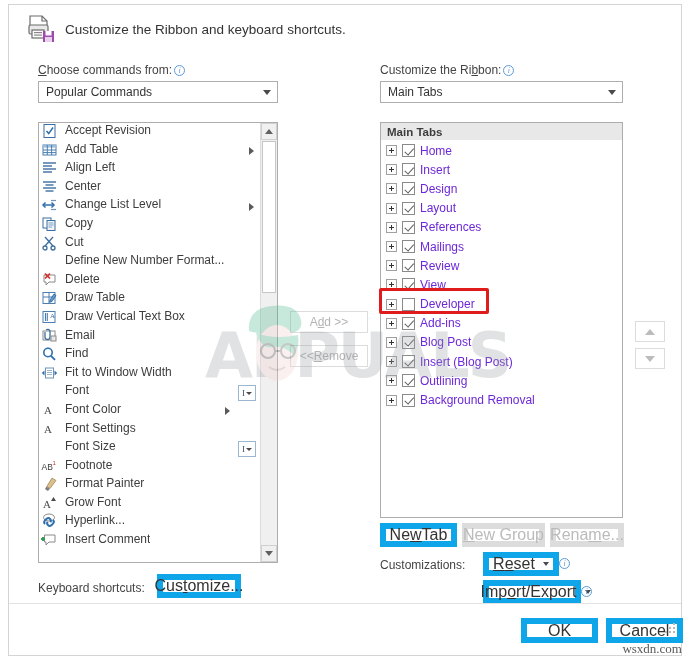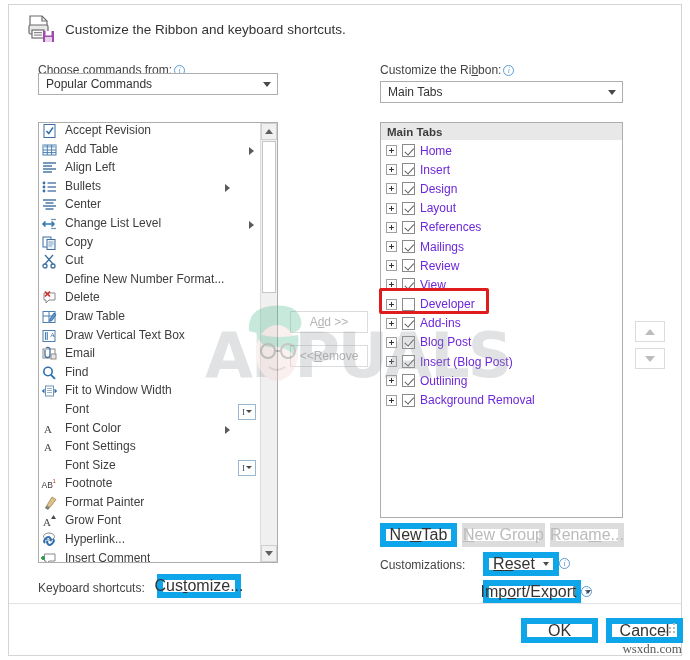--- a/index.html
+++ b/index.html
@@ -388,21 +388,21 @@
           <rect x="20" y="24" width="7" height="5" fill="#e6d3ea"></rect>
         </svg>
       </span>
       <span id="header-title">Customize the Ribbon and keyboard shortcuts.</span>
     </div>
 
     <div class="field-label" style="left:29px; top:58px;">
       <span class="acc">C</span><span>hoose commands from:</span><span class="info-icon">i</span>
     </div>
 
-    <div class="combo" style="left:29px; top:68px; width:240px;">
+    <div class="combo" style="left:29px; top:76px; width:240px;">
       <span class="combo-text">Popular Commands</span>
       <span class="combo-arrow">
           <i class="caret-down"></i>
         </span>
     </div>
 
     <div class="listbox" id="left-list">
       <div class="list-scroll-area" id="left-rows">
           <div class="cmd-row">
             <span class="cmd-icon"><svg width="17" height="16" viewBox="0 0 17 16">
@@ -426,36 +426,20 @@
           <div class="cmd-row">
             <span class="cmd-icon"><svg width="17" height="16" viewBox="0 0 17 16">
                 <g stroke="#3c6e9f" stroke-width="1.4">
                   <line x1="2" y1="3" x2="15" y2="3"></line>
                   <line x1="2" y1="6" x2="11" y2="6"></line>
                   <line x1="2" y1="9" x2="15" y2="9"></line>
                   <line x1="2" y1="12" x2="11" y2="12"></line>
                 </g>
               </svg></span>
             <span class="cmd-label">Align Left</span>
-          </div>
-          <div class="cmd-row">
-            <span class="cmd-icon"><svg width="17" height="16" viewBox="0 0 17 16">
-                <g fill="#3c6e9f">
-                  <circle cx="3" cy="4" r="1.4"></circle>
-                  <circle cx="3" cy="8" r="1.4"></circle>
-                  <circle cx="3" cy="12" r="1.4"></circle>
-                </g>
-                <g stroke="#3c6e9f" stroke-width="1.3">
-                  <line x1="6.5" y1="4" x2="15" y2="4"></line>
-                  <line x1="6.5" y1="8" x2="15" y2="8"></line>
-                  <line x1="6.5" y1="12" x2="15" y2="12"></line>
-                </g>
-              </svg></span>
-            <span class="cmd-label">Bullets</span>
-            <i class="cmd-sub cmd-sub2"></i>
           </div>
           <div class="cmd-row">
             <span class="cmd-icon"><svg width="17" height="16" viewBox="0 0 17 16">
                 <g stroke="#3c6e9f" stroke-width="1.4">
                   <line x1="2" y1="3" x2="15" y2="3"></line>
                   <line x1="4.5" y1="6" x2="12.5" y2="6"></line>
                   <line x1="2" y1="9" x2="15" y2="9"></line>
                   <line x1="4.5" y1="12" x2="12.5" y2="12"></line>
                 </g>
               </svg></span>

